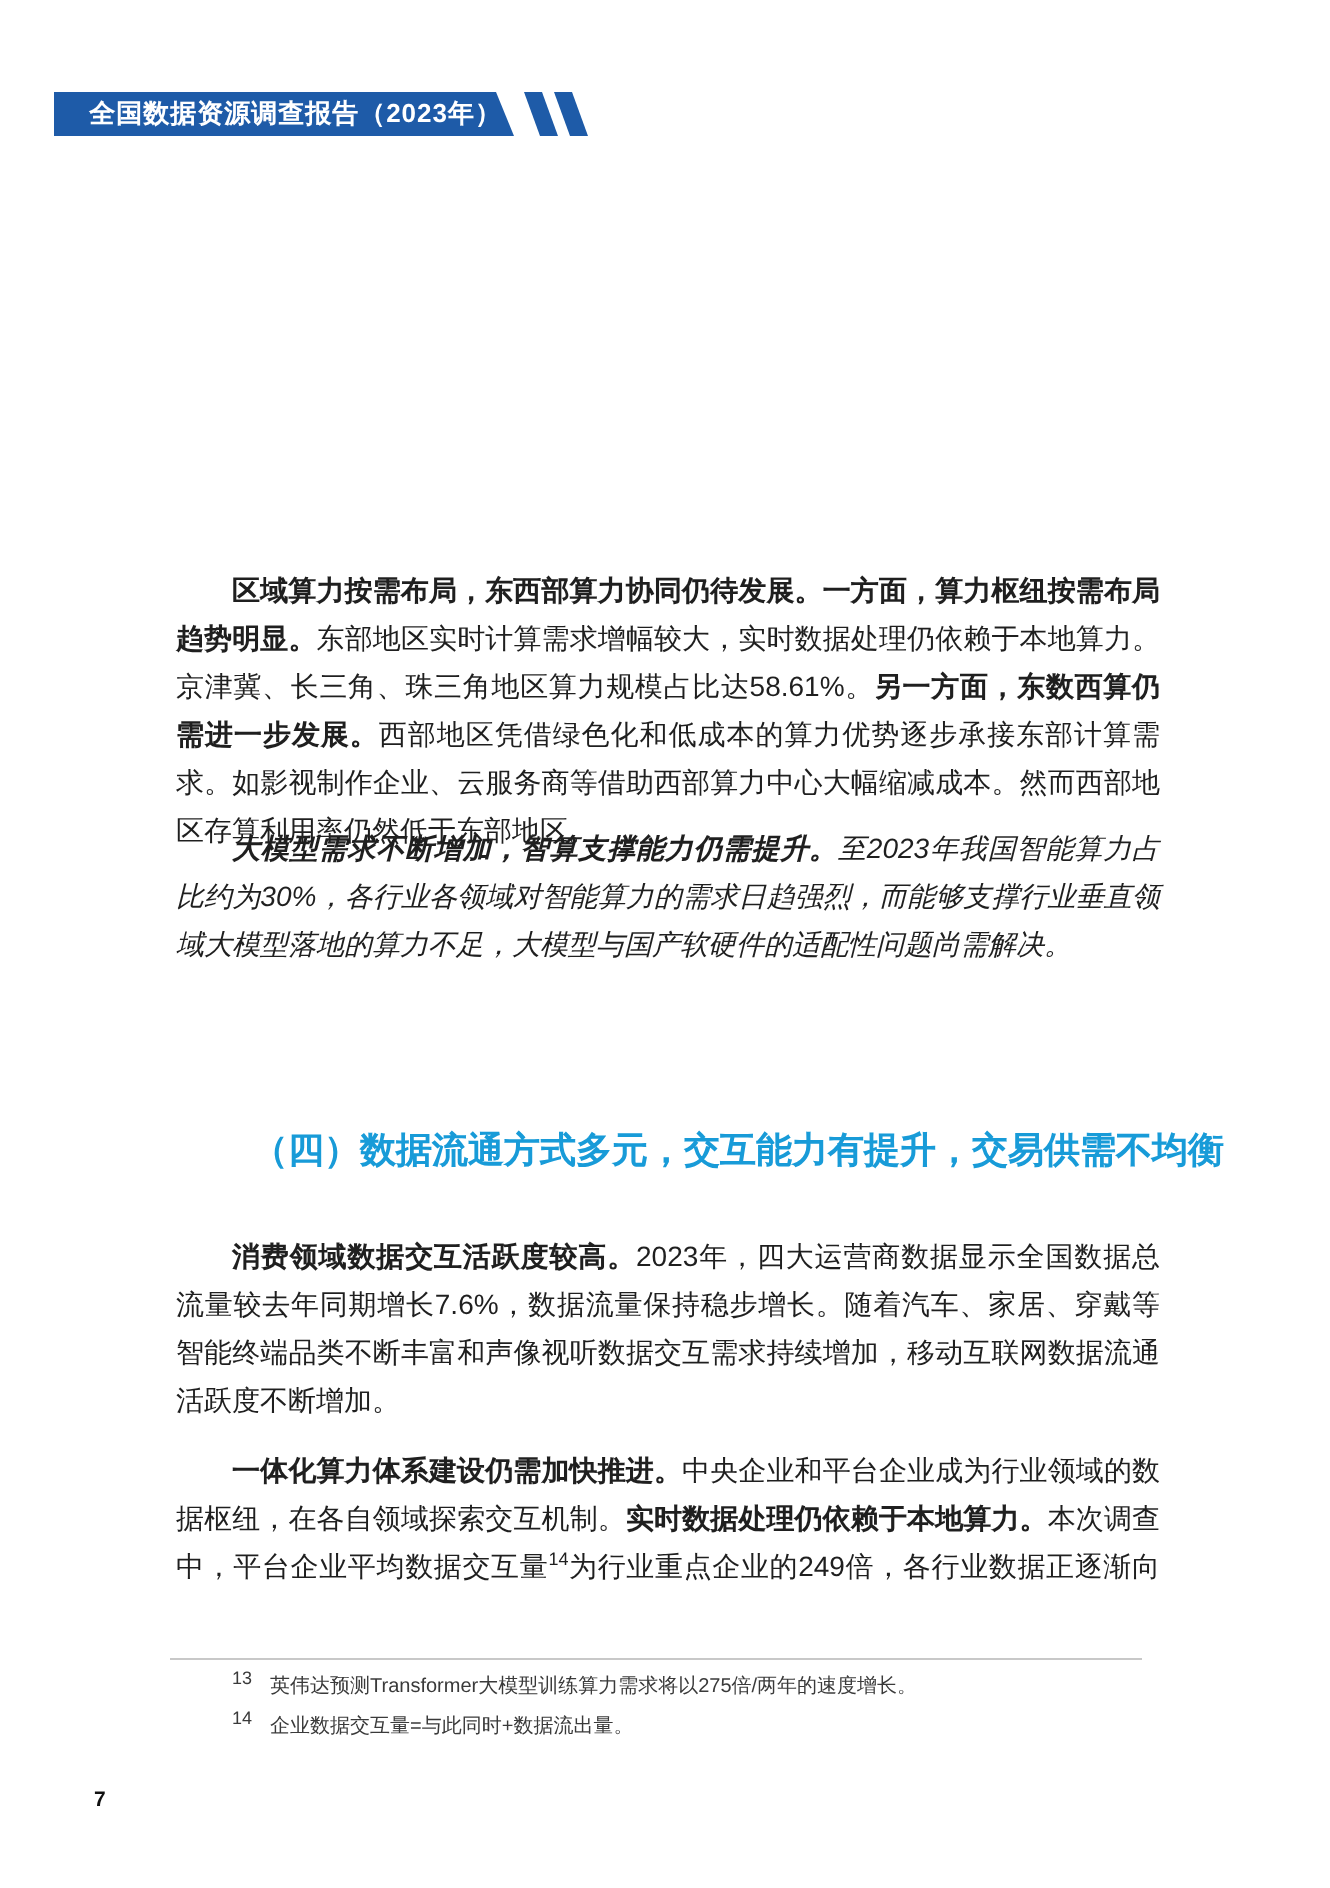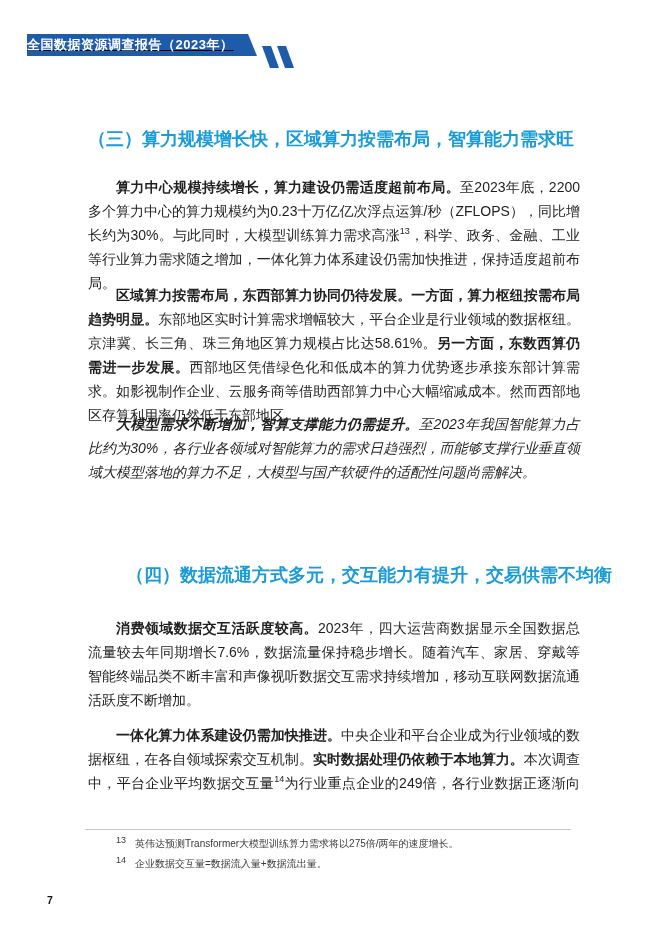--- a/index.html
+++ b/index.html
@@ -14,25 +14,25 @@
   html,body{background:#fff;}
   body{font-family:"Liberation Sans","DejaVu Sans",sans-serif;}
   .page{
     position:relative;
     width:665px;height:944px;
     background:var(--page_bg);
     overflow:hidden;
   }
   
   .band{
-    position:absolute;left:27px;top:34px;
+    position:absolute;left:27px;top:46px;
     height:22px;width:230px;
     background:var(--band_bg);
     clip-path:polygon(0 0, calc(100% - 9px) 0, 100% 100%, 0 100%);
-    display:flex;align-items:center;justify-content:flex-start;text-decoration:underline;
+    display:flex;align-items:center;justify-content:flex-end;
   }
   .band-title{
     color:#ffffff;font-size:13px;font-weight:bold;
     letter-spacing:.5px;white-space:nowrap;padding-right:6px;
   }
   .stripe{
     position:absolute;top:46px;height:22px;width:9px;
     background:var(--band_bg);
     transform:skewX(20deg);
     transform-origin:top left;
@@ -87,38 +87,36 @@
 <body>
 
 <div class="page">
 
   <div class="band">
     <span class="band-title">全国数据资源调查报告（2023年）</span>
   </div>
   <div class="stripe s1"></div>
   <div class="stripe s2"></div>
 
-  <div class="sec-heading h3">（三）算力规模增长快，区域算力按需布局，智算能力需求旺</div>
 
-  <p class="para p1"><span class="b">算力中心规模持续增长，算力建设仍需适度超前布局。</span><span>至2023年底，2200多个算力中心的算力规模约为0.23十万亿亿次浮点运算/秒（ZFLOPS），同比增长约为30%。与此同时，大模型训练算力需求高涨</span><sup>13</sup><span>，科学、政务、金融、工业等行业算力需求随之增加，一体化算力体系建设仍需加快推进，保持适度超前布局。</span></p>
 
-  <p class="para p2"><span class="b">区域算力按需布局，东西部算力协同仍待发展。一方面，算力枢纽按需布局趋势明显。</span><span>东部地区实时计算需求增幅较大，平台企业是行业领域的数据枢纽。京津冀、长三角、珠三角地区算力规模占比达58.61%。</span><span class="b">另一方面，东数西算仍需进一步发展。</span><span>西部地区凭借绿色化和低成本的算力优势逐步承接东部计算需求。如影视制作企业、云服务商等借助西部算力中心大幅缩减成本。然而西部地区存算利用率仍然低于东部地区。</span></p>
+  <p class="para p2"><span class="b">区域算力按需布局，东西部算力协同仍待发展。一方面，算力枢纽按需布局趋势明显。</span><span>东部地区实时计算需求增幅较大，实时数据处理仍依赖于本地算力。京津冀、长三角、珠三角地区算力规模占比达58.61%。</span><span class="b">另一方面，东数西算仍需进一步发展。</span><span>西部地区凭借绿色化和低成本的算力优势逐步承接东部计算需求。如影视制作企业、云服务商等借助西部算力中心大幅缩减成本。然而西部地区存算利用率仍然低于东部地区。</span></p>
 
   <p class="para p3"><span class="b">大模型需求不断增加，智算支撑能力仍需提升。</span><span>至2023年我国智能算力占比约为30%，各行业各领域对智能算力的需求日趋强烈，而能够支撑行业垂直领域大模型落地的算力不足，大模型与国产软硬件的适配性问题尚需解决。</span></p>
 
   <div class="sec-heading h4">（四）数据流通方式多元，交互能力有提升，交易供需不均衡</div>
 
   <p class="para p4"><span class="b">消费领域数据交互活跃度较高。</span><span>2023年，四大运营商数据显示全国数据总流量较去年同期增长7.6%，数据流量保持稳步增长。随着汽车、家居、穿戴等智能终端品类不断丰富和声像视听数据交互需求持续增加，移动互联网数据流通活跃度不断增加。</span></p>
 
   <p class="para p5"><span class="b">一体化算力体系建设仍需加快推进。</span><span>中央企业和平台企业成为行业领域的数据枢纽，在各自领域探索交互机制。</span><span class="b">实时数据处理仍依赖于本地算力。</span><span>本次调查中，平台企业平均数据交互量</span><sup>14</sup><span>为行业重点企业的249倍，各行业数据正逐渐向平台</span></p>
 
   <div class="fn-divider"></div>
 
   <div class="fn fn1">
     <sup>13</sup><span>英伟达预测Transformer大模型训练算力需求将以275倍/两年的速度增长。</span>
   </div>
   <div class="fn fn2">
-    <sup>14</sup><span>企业数据交互量=数据流入量+数据流出量。</span>
+    <sup>14</sup><span>企业数据交互量=与此同时+数据流出量。</span>
   </div>
 
   <div class="page-number">7</div>
 
 </div>
 
 </body></html>

